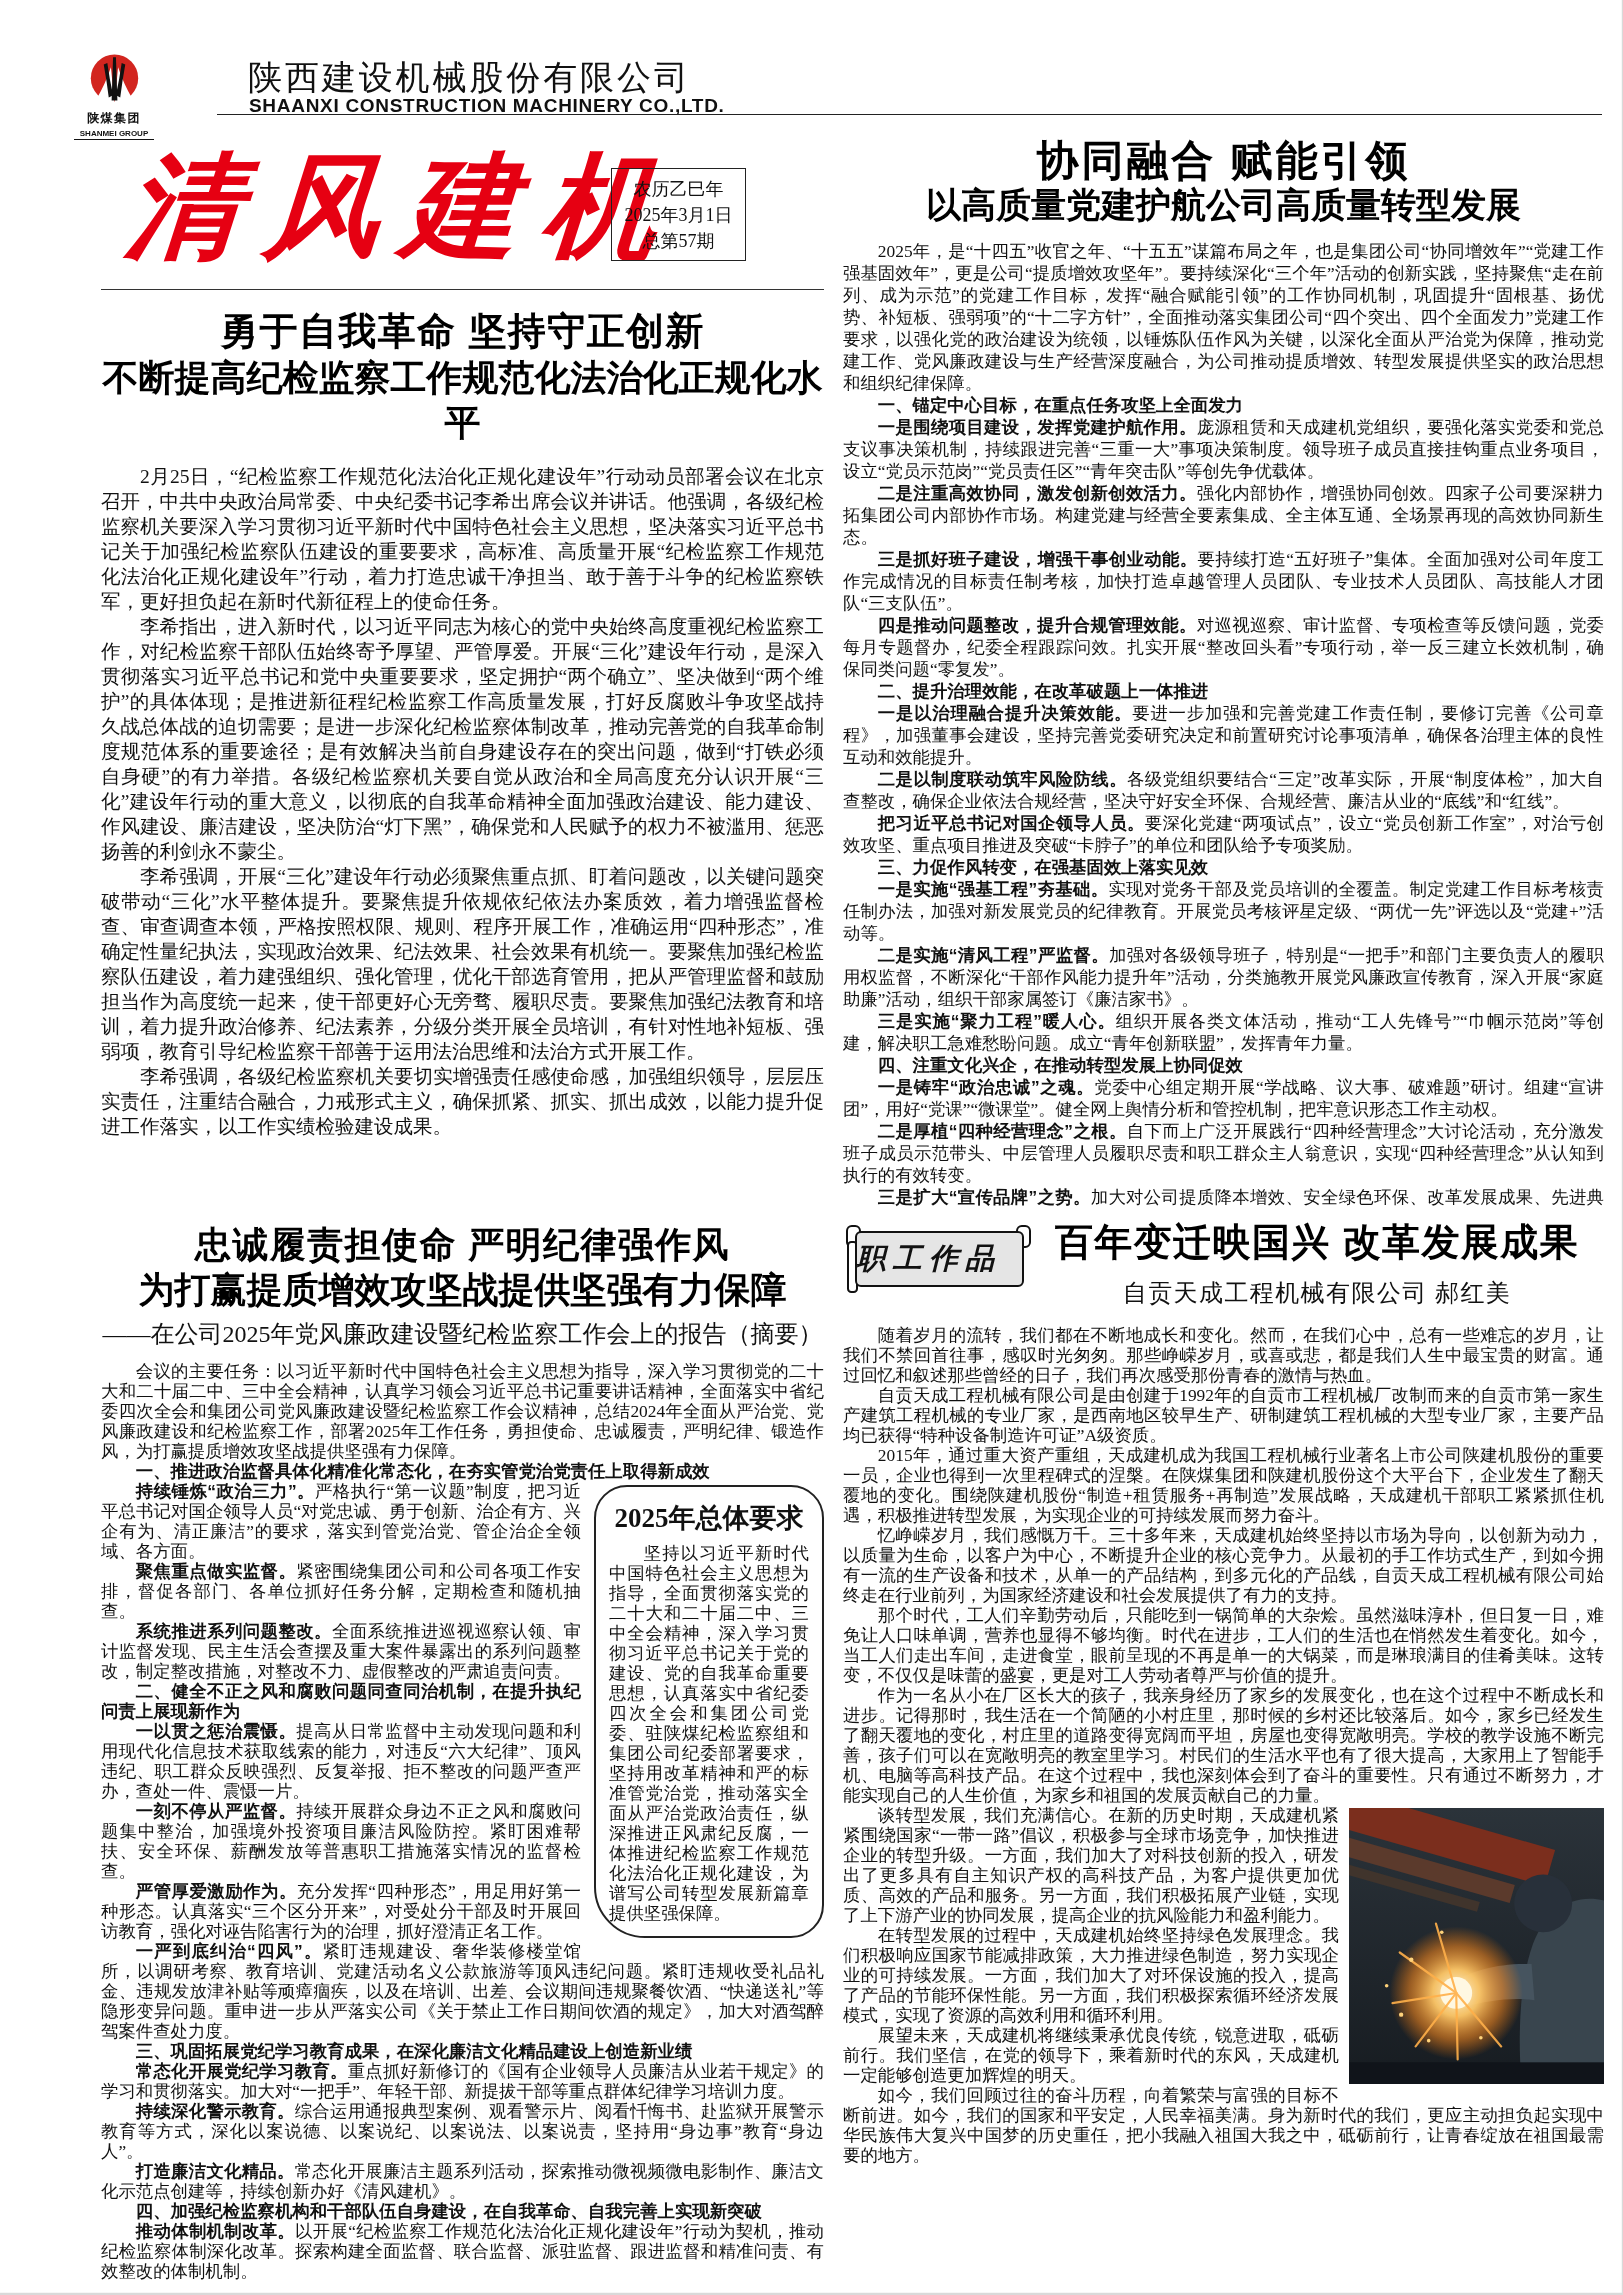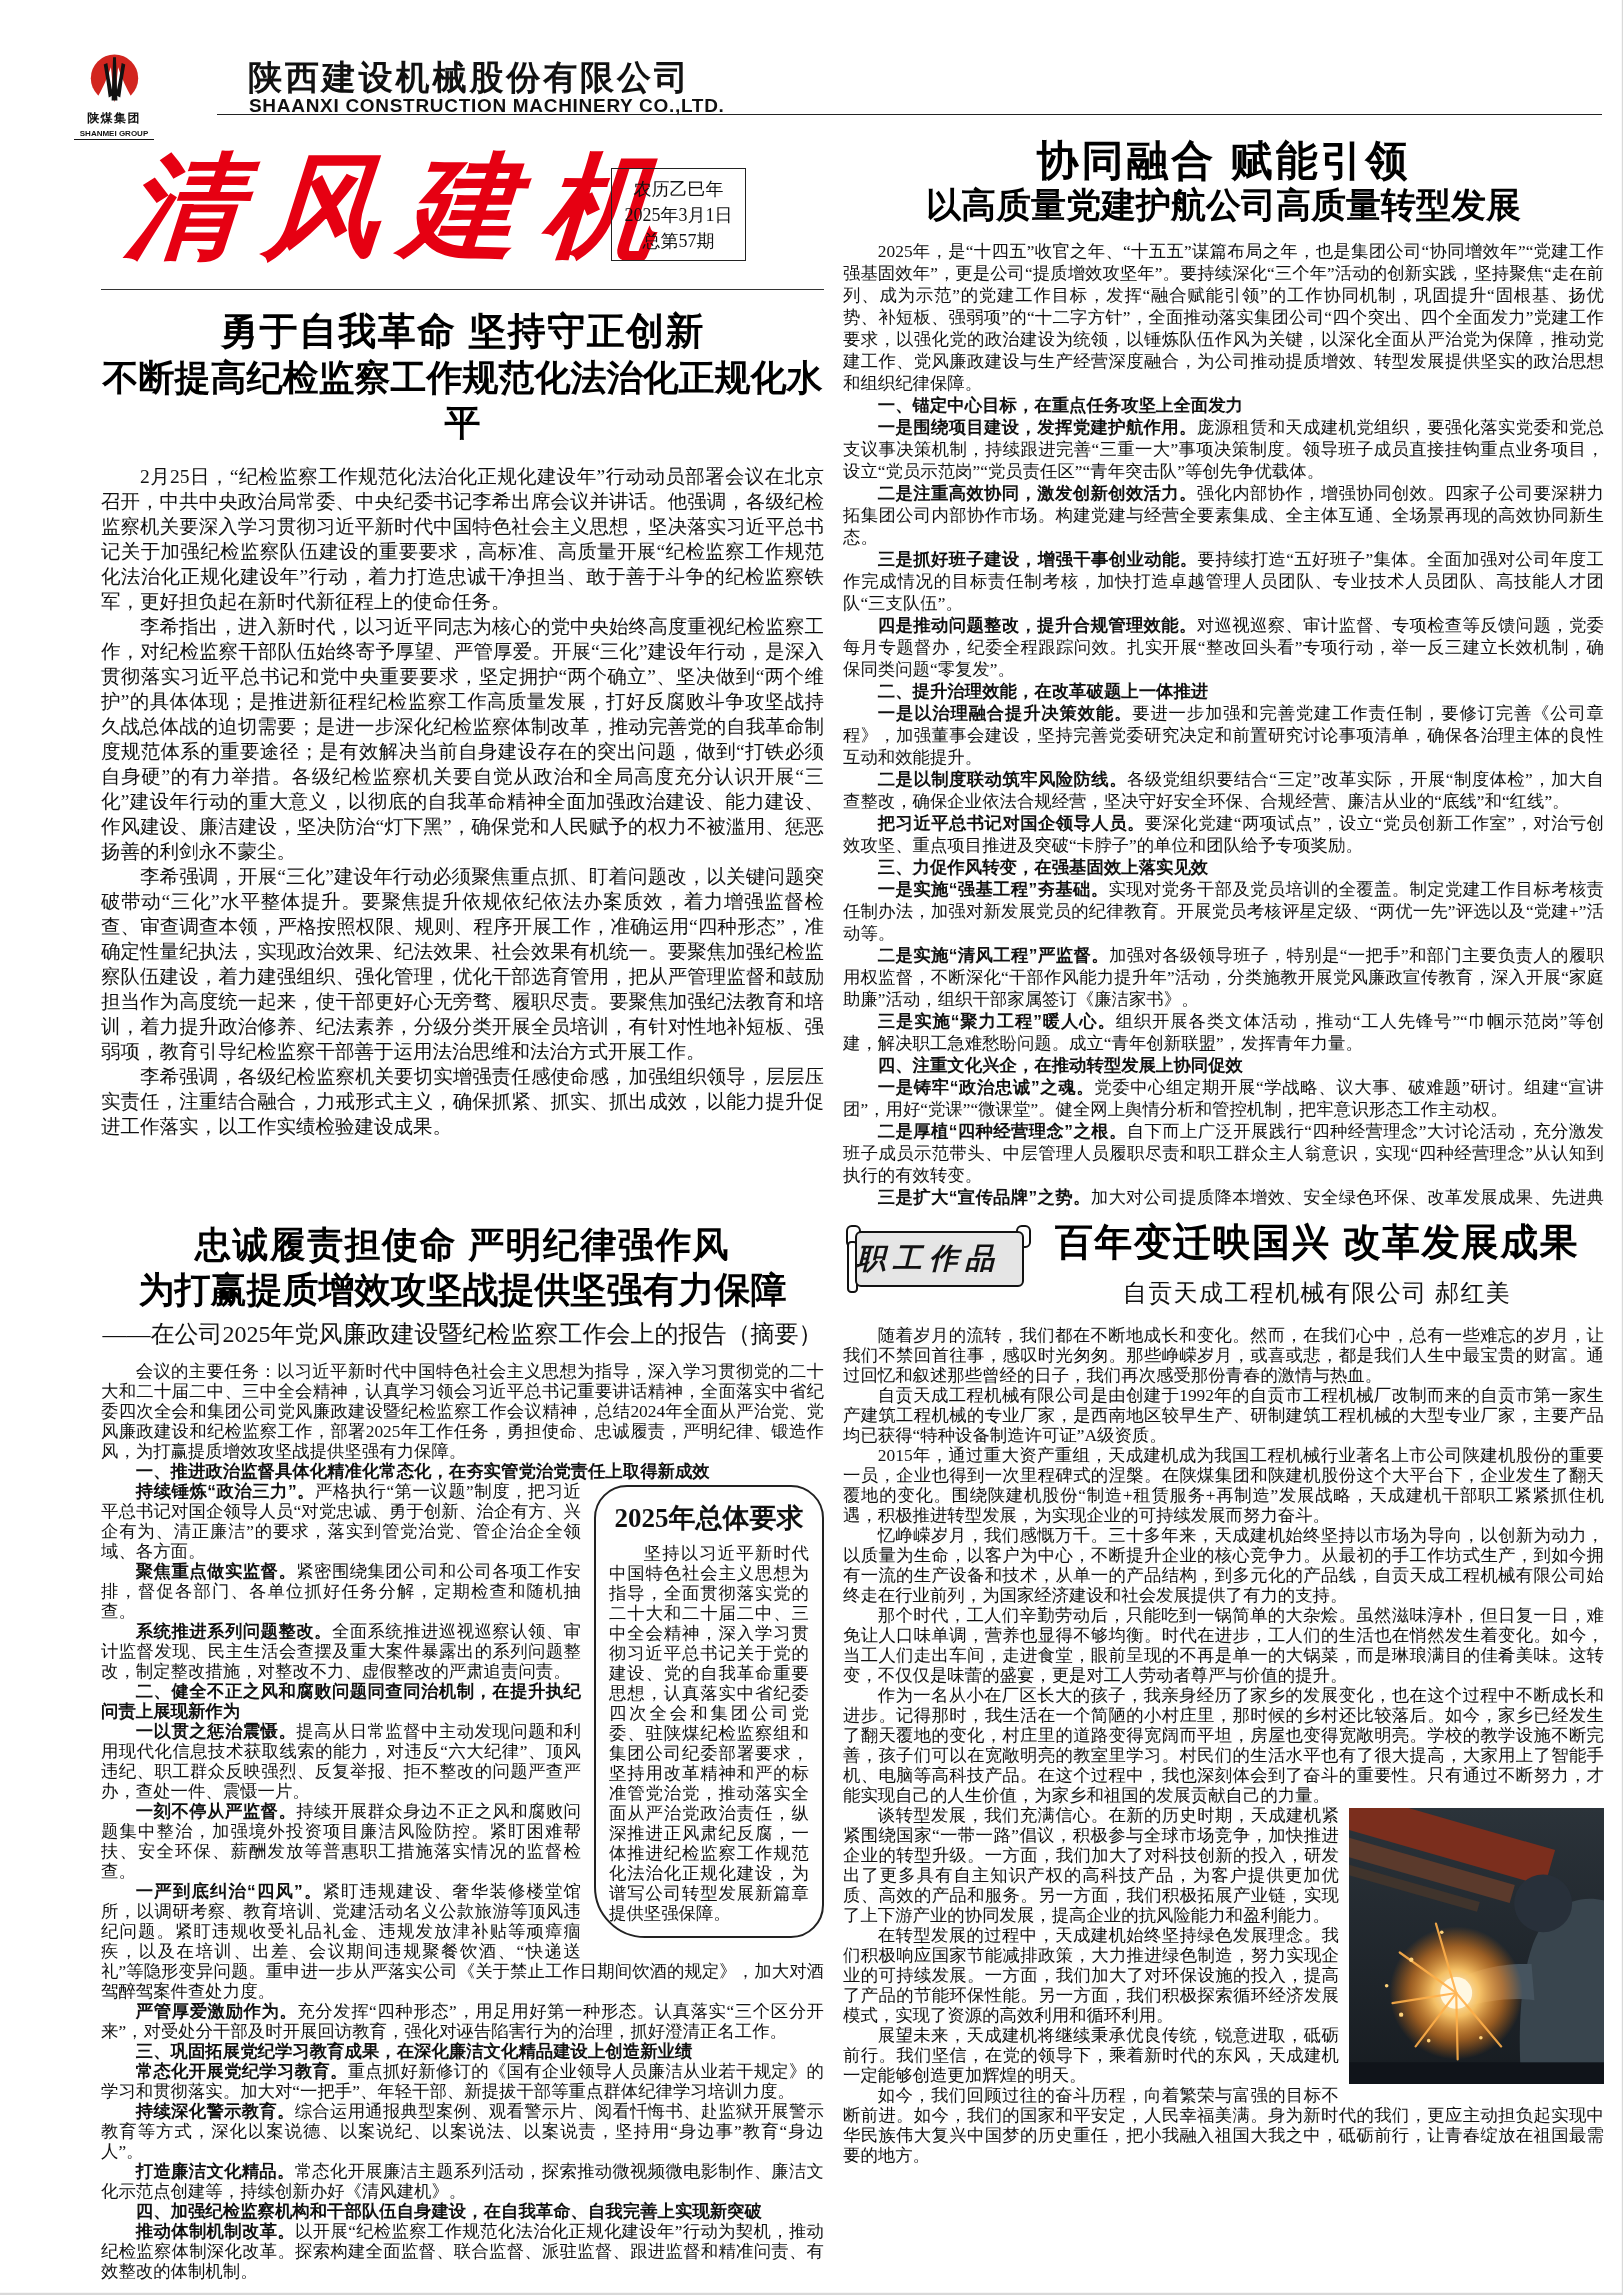--- a/index.html
+++ b/index.html
@@ -6,21 +6,21 @@
   .page{position:relative;width:1624px;height:2295px;background:#fff;overflow:hidden;
         font-family:"Liberation Serif",serif;color:#111;
         box-shadow:inset -2.2px -2.2px 0 #d9d9d9;}
   
   .hdr{position:absolute;left:45px;top:20px;width:1519px;height:98px;}
   .logo-wrap{position:absolute;left:29px;top:33px;width:80px;text-align:center;}
   .logo-mark{width:59px;height:56px;display:block;margin:0 auto;}
   .logo-cn{font-family:"Liberation Sans",sans-serif;font-weight:bold;font-size:12px;letter-spacing:1.4px;line-height:19px;}
   .logo-en{font-family:"Liberation Sans",sans-serif;font-weight:bold;font-size:8px;border-bottom:1.4px solid #111;line-height:11px;}
   .co-cn{position:absolute;left:203px;top:35px;font-family:"Liberation Sans",sans-serif;
-         font-weight:bold;font-size:34px;letter-spacing:2.9px;}
+         font-weight:normal;font-size:34px;letter-spacing:2.9px;}
   .co-en{position:absolute;left:204px;top:75px;font-family:"Liberation Sans",sans-serif;
          font-weight:bold;font-size:19px;letter-spacing:0.7px;}
   .hdr-rule{position:absolute;left:217px;top:114px;width:1385px;height:1.4px;background:#222;}
   
   .masthead{position:absolute;left:127px;top:134px;width:694px;height:155px;}
   .mast-title{font-family:"DejaVu Serif",serif;font-style:italic;font-weight:bold;
               font-size:114px;line-height:145px;color:#e60012;letter-spacing:24.6px;
               transform:skewX(-4deg);white-space:nowrap;}
   .issue-box{position:absolute;left:611px;top:168px;width:135px;height:93px;
              border:1.4px solid #222;text-align:center;padding-top:7.2px;box-sizing:border-box;}
@@ -153,22 +153,22 @@
       <div class="req-box">
         <h4>2025年总体要求</h4>
         <p>坚持以习近平新时代中国特色社会主义思想为指导，全面贯彻落实党的二十大和二十届二中、三中全会精神，深入学习贯彻习近平总书记关于党的建设、党的自我革命重要思想，认真落实中省纪委四次全会和集团公司党委、驻陕煤纪检监察组和集团公司纪委部署要求，坚持用改革精神和严的标准管党治党，推动落实全面从严治党政治责任，纵深推进正风肃纪反腐，一体推进纪检监察工作规范化法治化正规化建设，为谱写公司转型发展新篇章提供坚强保障。</p>
       </div>
       <p><b class="lead">持续锤炼“政治三力”。</b><span>严格执行“第一议题”制度，把习近平总书记对国企领导人员“对党忠诚、勇于创新、治企有方、兴企有为、清正廉洁”的要求，落实到管党治党、管企治企全领域、各方面。</span></p>
       <p><b class="lead">聚焦重点做实监督。</b><span>紧密围绕集团公司和公司各项工作安排，督促各部门、各单位抓好任务分解，定期检查和随机抽查。</span></p>
       <p><b class="lead">系统推进系列问题整改。</b><span>全面系统推进巡视巡察认领、审计监督发现、民主生活会查摆及重大案件暴露出的系列问题整改，制定整改措施，对整改不力、虚假整改的严肃追责问责。</span></p>
       <p class="sec-title">二、健全不正之风和腐败问题同查同治机制，在提升执纪问责上展现新作为</p>
       <p><b class="lead">一以贯之惩治震慑。</b><span>提高从日常监督中主动发现问题和利用现代化信息技术获取线索的能力，对违反“六大纪律”、顶风违纪、职工群众反映强烈、反复举报、拒不整改的问题严查严办，查处一件、震慑一片。</span></p>
       <p><b class="lead">一刻不停从严监督。</b><span>持续开展群众身边不正之风和腐败问题集中整治，加强境外投资项目廉洁风险防控。紧盯困难帮扶、安全环保、薪酬发放等普惠职工措施落实情况的监督检查。</span></p>
+      <p><b class="lead">严管厚爱激励作为。</b><span>充分发挥“四种形态”，用足用好第一种形态。认真落实“三个区分开来”，对受处分干部及时开展回访教育，强化对诬告陷害行为的治理，抓好澄清正名工作。</span></p>
       <p><b class="lead">一严到底纠治“四风”。</b><span>紧盯违规建设、奢华装修楼堂馆所，以调研考察、教育培训、党建活动名义公款旅游等顶风违纪问题。紧盯违规收受礼品礼金、违规发放津补贴等顽瘴痼疾，以及在培训、出差、会议期间违规聚餐饮酒、“快递送礼”等隐形变异问题。重申进一步从严落实公司《关于禁止工作日期间饮酒的规定》，加大对酒驾醉驾案件查处力度。</span></p>
-      <p><b class="lead">严管厚爱激励作为。</b><span>充分发挥“四种形态”，用足用好第一种形态。认真落实“三个区分开来”，对受处分干部及时开展回访教育，强化对诬告陷害行为的治理，抓好澄清正名工作。</span></p>
       <p class="sec-title">三、巩固拓展党纪学习教育成果，在深化廉洁文化精品建设上创造新业绩</p>
       <p><b class="lead">常态化开展党纪学习教育。</b><span>重点抓好新修订的《国有企业领导人员廉洁从业若干规定》的学习和贯彻落实。加大对“一把手”、年轻干部、新提拔干部等重点群体纪律学习培训力度。</span></p>
       <p><b class="lead">持续深化警示教育。</b><span>综合运用通报典型案例、观看警示片、阅看忏悔书、赴监狱开展警示教育等方式，深化以案说德、以案说纪、以案说法、以案说责，坚持用“身边事”教育“身边人”。</span></p>
       <p><b class="lead">打造廉洁文化精品。</b><span>常态化开展廉洁主题系列活动，探索推动微视频微电影制作、廉洁文化示范点创建等，持续创新办好《清风建机》。</span></p>
       <p class="sec-title">四、加强纪检监察机构和干部队伍自身建设，在自我革命、自我完善上实现新突破</p>
       <p><b class="lead">推动体制机制改革。</b><span>以开展“纪检监察工作规范化法治化正规化建设年”行动为契机，推动纪检监察体制深化改革。探索构建全面监督、联合监督、派驻监督、跟进监督和精准问责、有效整改的体制机制。</span></p>
 
     </div>
   </div>
 

